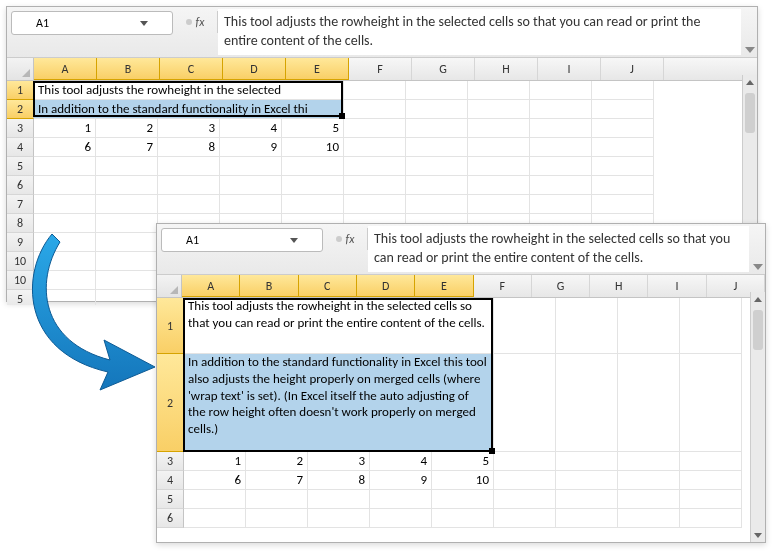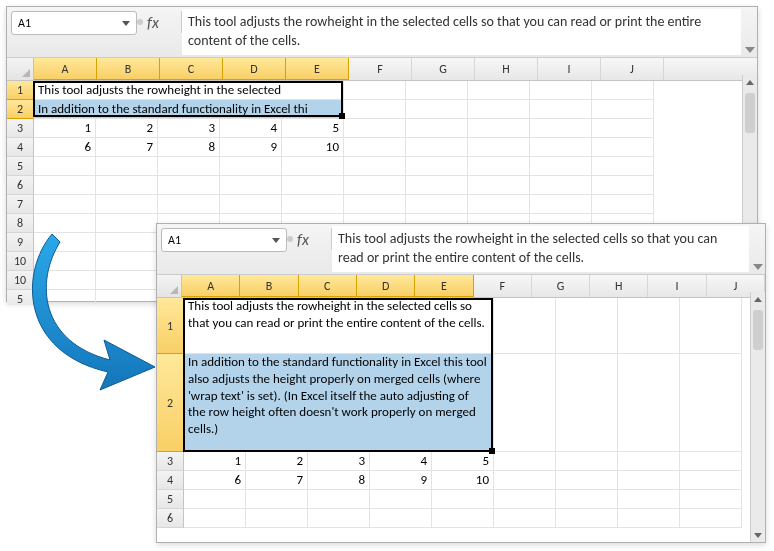--- a/index.html
+++ b/index.html
@@ -28,42 +28,43 @@
     align-items: stretch;
     border-bottom: 1px solid #ccc;
     min-height: 46px;
     background: linear-gradient(#f5f5f5,#e9e9e9);
   }
   .name-box {
     width: 112px;
     display: flex;
     align-items: center;
     border-right: 1px solid #ccc;
-    padding: 0 6px;
+    padding: 0 24px;
     background: #fff;
     margin: 4px 0 4px 4px;
     border: 1px solid #bbb;
     border-radius: 3px;
     height: 22px;
     align-self: flex-start;
   }
   .name-box span.ref { flex: 1; font-size: 12px; }
   .chev-down {
     width: 0; height: 0;
     border-left: 4px solid transparent;
     border-right: 4px solid transparent;
     border-top: 5px solid #555;
   }
   .fx-btn {
     width: 44px;
     display: flex;
     align-items: center;
+    justify-content: center;
     border-right: 1px solid #ccc;
     font-style: italic;
-    font-size: 16px;
+    font-size: 12px;
     color: #555;
     height: 22px;
     align-self: flex-start;
     margin: 4px 0;
     gap: 4px;
   }
   .fx-btn .mini-dot { width:6px; height:6px; border-radius:50%; background:#ccc; }
   .fbar-content {
     flex: 1;
     padding: 4px 6px;

